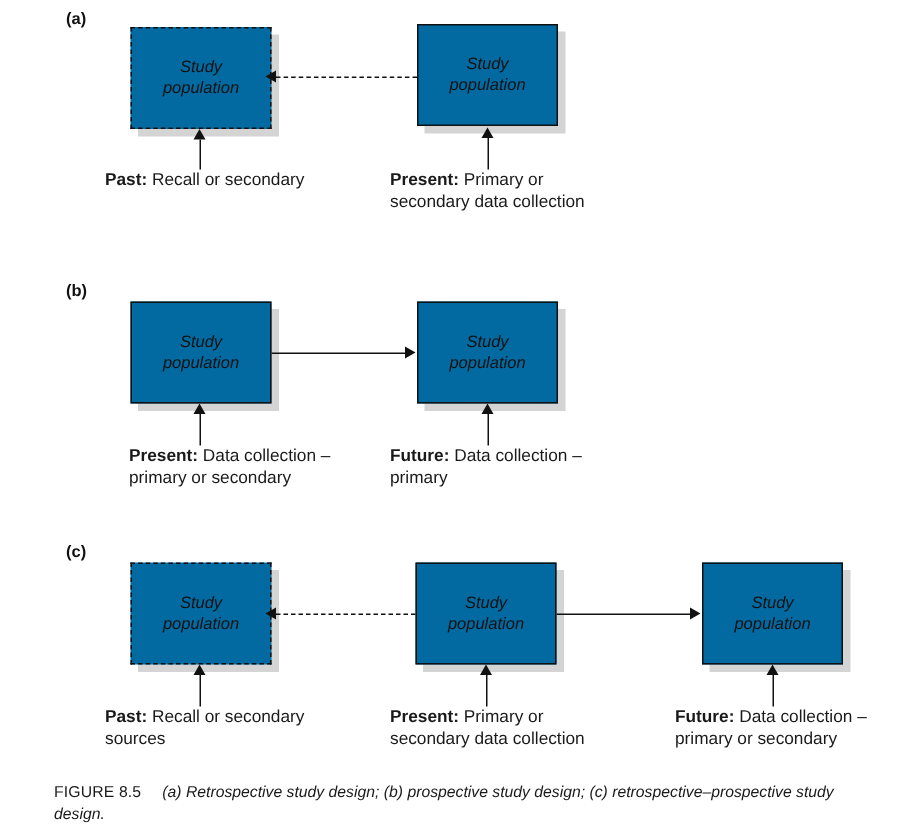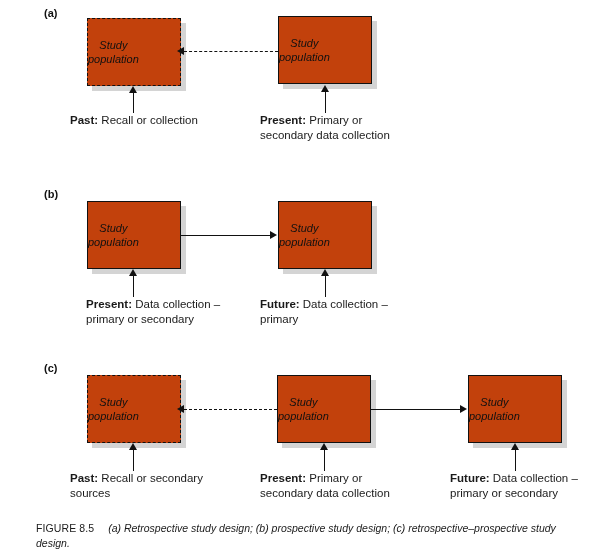--- a/index.html
+++ b/index.html
@@ -30,25 +30,25 @@
     font-weight: bold;
     color: #111111;
     letter-spacing: 0px;
   }
 
   
   .box {
     position: absolute;
     width: 94px;
     height: 68px;
-    background: #c2410c;
+    background: #0369a1;
     box-sizing: border-box;
     display: flex;
     align-items: center;
-    justify-content: flex-start;
+    justify-content: center;
     z-index: 3;
   }
   .box-shadow {
     position: absolute;
     width: 94px;
     height: 68px;
     background: #d4d4d4;
     z-index: 1;
   }
   .box.solid {
@@ -158,21 +158,21 @@
 
   <div class="hline dash" style="left:184px; top:51px; width:94px;"></div>
   <div class="arrow left" style="left:177px; top:47px;"></div>
 
   <div class="vline" style="left:133px; top:93px; height:20px;"></div>
   <div class="arrow up" style="left:129px; top:86px;"></div>
 
   <div class="vline" style="left:325px; top:92px; height:21px;"></div>
   <div class="arrow up" style="left:321px; top:85px;"></div>
 
-  <div class="annot" style="left:70px; top:113px;"><b>Past:</b><span> Recall or collection</span></div>
+  <div class="annot" style="left:70px; top:113px;"><b>Past:</b><span> Recall or secondary</span></div>
 
   <div class="annot" style="left:260px; top:113px;"><b>Present:</b><span> Primary or
 secondary data collection</span></div>
 
   <div class="panel-label" style="left:44px; top:188px;">(b)</div>
 
   <div class="box-shadow" style="left:92px; top:206px;"></div>
   <div class="box solid" style="left:87px; top:201px;">
     <span class="box-text">Study
 population</span>

